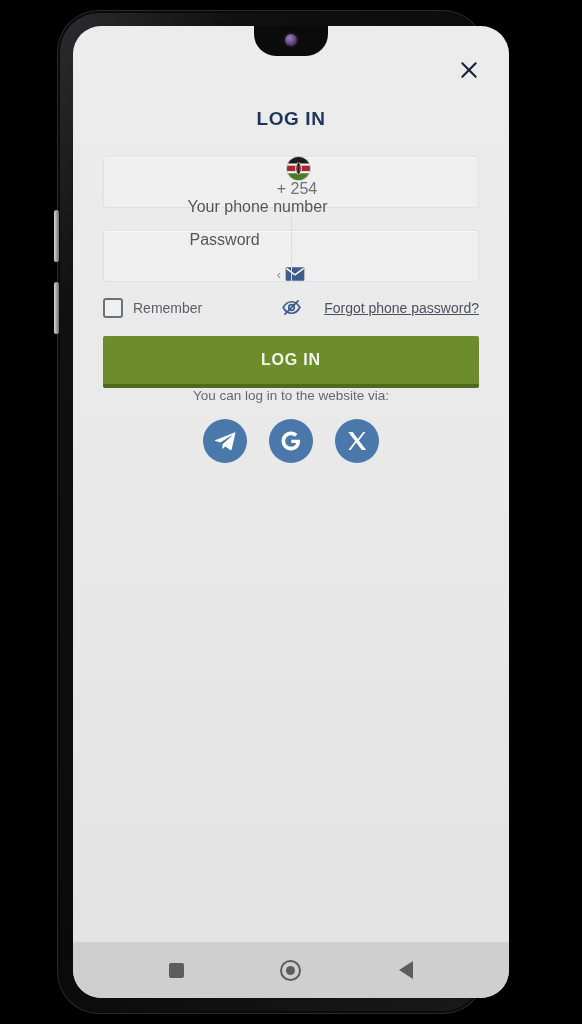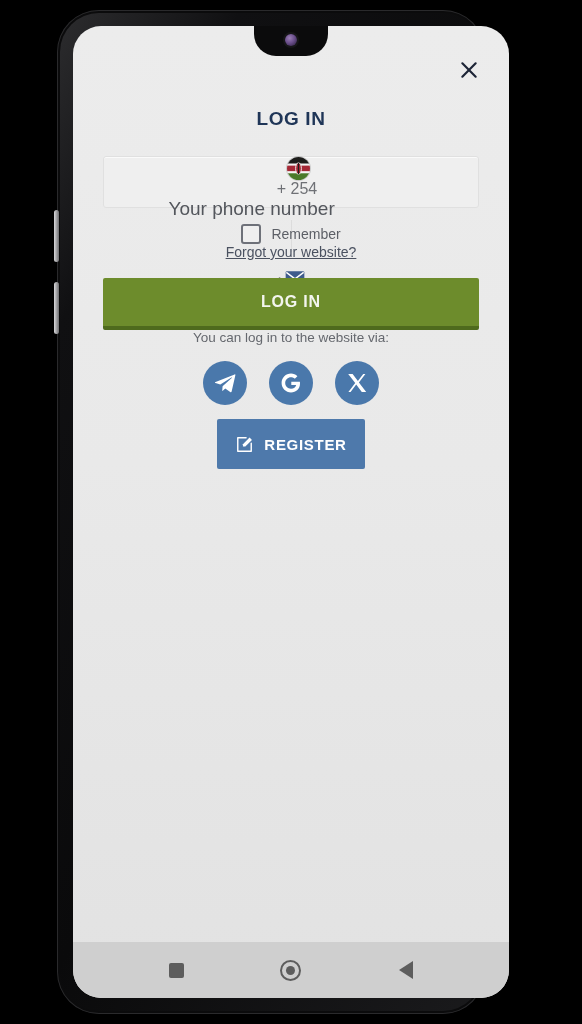--- a/index.html
+++ b/index.html
@@ -138,21 +138,21 @@
     white-space: nowrap;
   }
 
   .field input {
     flex: 1;
     min-width: 0;
     border: 0;
     outline: none;
     background: transparent;
     font-family: "Liberation Sans", sans-serif;
-    font-size: 19px;
+    font-size: 16px;
     color: #2f3236;
     padding: 0 12px;
   }
   .field input::placeholder { color: #53565c; }
   #password-field input { padding-left: 16px; }
 
   .field-divider {
     width: 1px;
     height: 32px;
     background: #dcdcdc;
@@ -172,21 +172,20 @@
   #email-switch-chevron-icon { font-size: 13px; color: #8a8d93; line-height: 1; }
   #email-icon svg   { width: 20px; height: 20px; display: block; }
   #password-toggle-icon svg { width: 21px; height: 21px; display: block; }
 
   
   #remember-row {
     margin-top: 16px;
     display: flex;
     align-items: center;
     justify-content: space-between;
-    flex-direction: column;
   }
   #remember-checkbox-wrap { display: flex; align-items: center; cursor: pointer; }
   #remember-checkbox {
     width: 20px;
     height: 20px;
     border: 2px solid #6e7179;
     border-radius: 3px;
     background: #efefef;
     flex: none;
   }
@@ -349,28 +348,41 @@
           <span id="email-icon">
             <svg viewBox="0 0 24 18">
               <rect x="0.8" y="0.8" width="22.4" height="16.4" rx="1.5" fill="#3f5c8c"></rect>
               <path d="M1.6 2.2 L12 10 L22.4 2.2" fill="none" stroke="#ffffff" stroke-width="1.7" stroke-linejoin="round"></path>
             </svg>
           </span>
         </div>
       </div>
 
       
+      <div class="field" id="password-field">
+        <input id="password-input" type="text" placeholder="Password" style="">
+        <div class="field-divider"></div>
+        <div class="field-action">
+          <span id="password-toggle-icon">
+            <svg viewBox="0 0 24 24" fill="none" stroke="#3f5c8c" stroke-width="1.9" stroke-linecap="round">
+              <path d="M2.5 12 C5 7.5 8.6 5.4 12 5.4 C15.4 5.4 19 7.5 21.5 12 C19 16.5 15.4 18.6 12 18.6 C8.6 18.6 5 16.5 2.5 12 Z"></path>
+              <circle cx="12" cy="12" r="3.2"></circle>
+              <path d="M4.5 19.5 L19.5 4.5"></path>
+            </svg>
+          </span>
+        </div>
+      </div>
 
       
       <div id="remember-row">
         <div id="remember-checkbox-wrap">
           <div id="remember-checkbox"></div>
           <span id="remember-label">Remember</span>
         </div>
-        <span id="forgot-password-link">Forgot your website?</span>
+        <span id="forgot-password-link">Forgot phone password?</span>
       </div>
 
       <button id="login-button">LOG IN</button>
 
       
       <div id="social-caption">You can log in to the website via:</div>
       <div id="social-icons-row">
         <div class="social-icon">
           <span>
             <svg viewBox="0 0 24 24">
@@ -388,29 +400,20 @@
         <div class="social-icon">
           <span>
             <svg viewBox="0 0 24 24">
               <path d="M3.2 3 L10.2 12.1 L3.4 21 L5.6 21 L11.2 13.6 L16.8 21 L21.2 21 L13.9 11.4 L20.4 3 L18.2 3 L12.9 9.9 L7.6 3 Z" fill="#ffffff"></path>
             </svg>
           </span>
         </div>
       </div>
 
       
-      <button id="register-button">
-        <span id="register-edit-icon">
-          <svg viewBox="0 0 24 24" fill="none" stroke="#ffffff" stroke-width="1.8" stroke-linecap="round" stroke-linejoin="round">
-            <path d="M14 3.5 L3.5 3.5 L3.5 20.5 L20.5 20.5 L20.5 10.5"></path>
-            <path d="M10 14.6 L10 11.6 L18.4 3.2 L21.4 6.2 L13 14.6 Z" fill="#ffffff" stroke="none"></path>
-          </svg>
-        </span>
-        <span>REGISTER</span>
-      </button>
 
     </div>
 
     <div id="nav-bar">
       <div class="nav-btn">
         <div id="nav-recents-icon"></div>
       </div>
       <div class="nav-btn">
         <div id="nav-home-icon"></div>
       </div>

